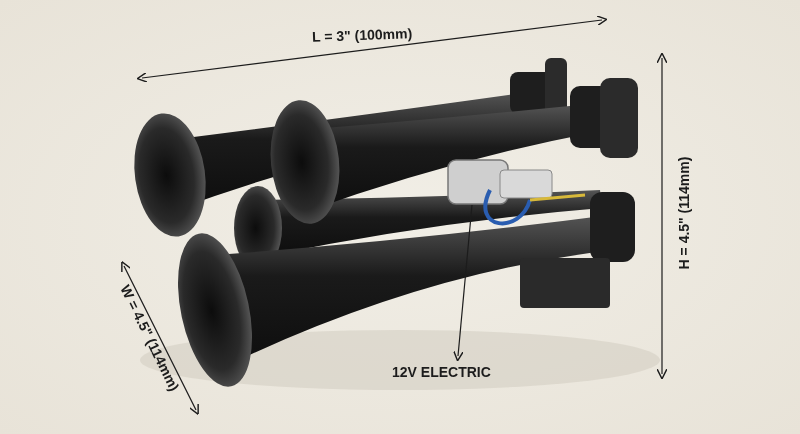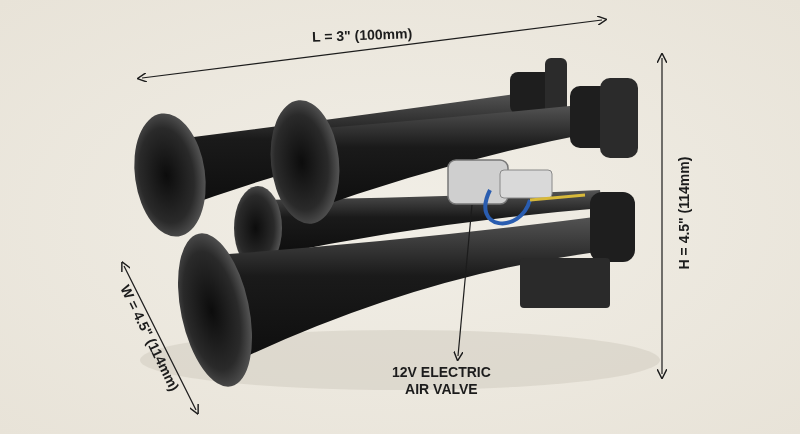--- a/index.html
+++ b/index.html
@@ -3,21 +3,21 @@
 <meta charset="utf-8">
 <style>
   html, body { margin: 0; padding: 0; }
   body { width: 800px; height: 434px; overflow: hidden; background: #ece8df; font-family: "Liberation Sans", sans-serif; }
   .stage { position: relative; width: 800px; height: 434px; background: radial-gradient(ellipse at 50% 50%, #f1eee6 0%, #e8e3d8 100%); }
   svg { position: absolute; left: 0; top: 0; }
   .label { position: absolute; font-weight: bold; color: #1c1c1c; font-size: 14px; white-space: nowrap; }
   .lbl-l { left: 312px; top: 27px; transform: rotate(-2deg); }
   .lbl-h { left: 628px; top: 205px; transform: rotate(-90deg); transform-origin: center; }
   .lbl-w { left: 92px; top: 330px; transform: rotate(64deg); transform-origin: center; }
-  .lbl-valve { left: 392px; top: 364px; text-align: center; line-height: 17px; font-size: 14px; }
+  .lbl-valve { left: 392px; top: 364px; line-height: 17px; font-size: 14px; }
 </style>
 </head>
 <body>
 
 <div class="stage">
   <svg width="800" height="434" viewBox="0 0 800 434">
     <defs>
       <marker id="arr" markerWidth="8" markerHeight="8" refX="4" refY="4" orient="auto-start-reverse">
         <path d="M0,0 L8,4 L0,8" fill="none" stroke="#1c1c1c" stroke-width="1.2"></path>
       </marker>
@@ -73,15 +73,14 @@
     </g>
 
     <line x1="472" y1="205" x2="458" y2="356" stroke="#1c1c1c" stroke-width="1.2" marker-end="url(#arr)"></line>
   </svg>
 
   <div class="label lbl-l">L = 3" (100mm)</div>
   <div class="label lbl-h">H = 4.5" (114mm)</div>
   <div class="label lbl-w">W = 4.5" (114mm)</div>
   <div class="label lbl-valve">
     <div>12V ELECTRIC</div>
-    <div>AIR VALVE</div>
   </div>
 </div>
 
 </body></html>

